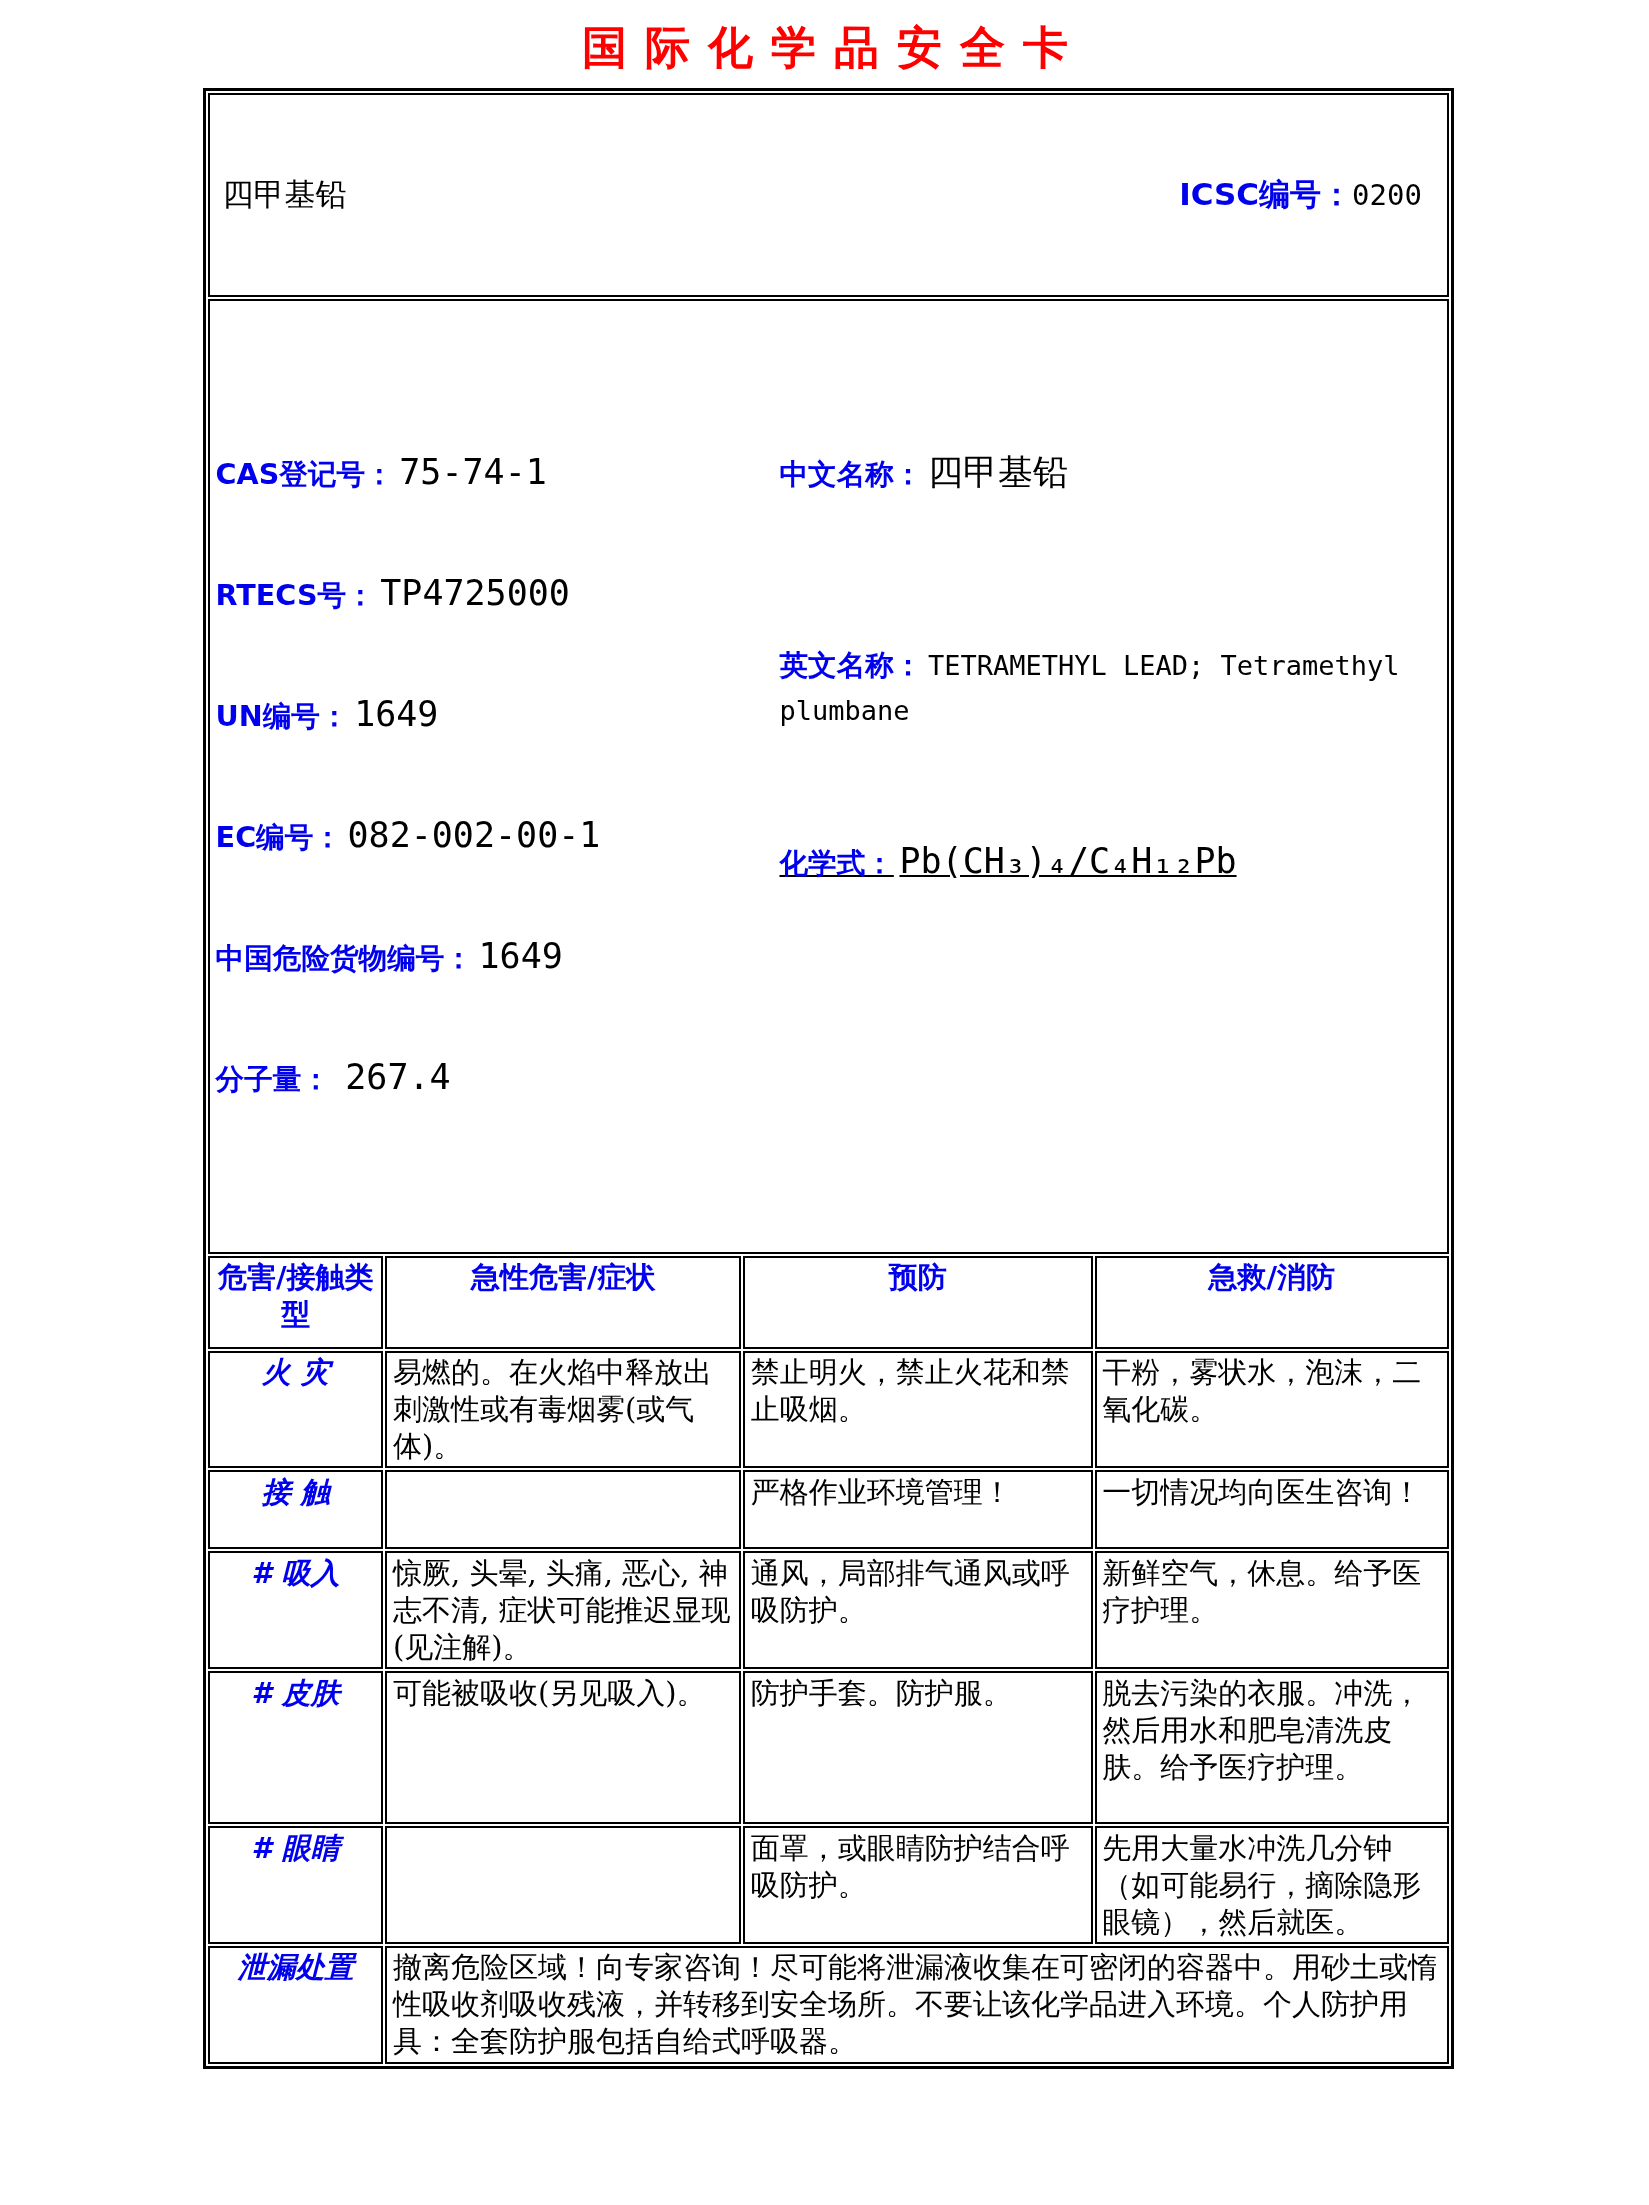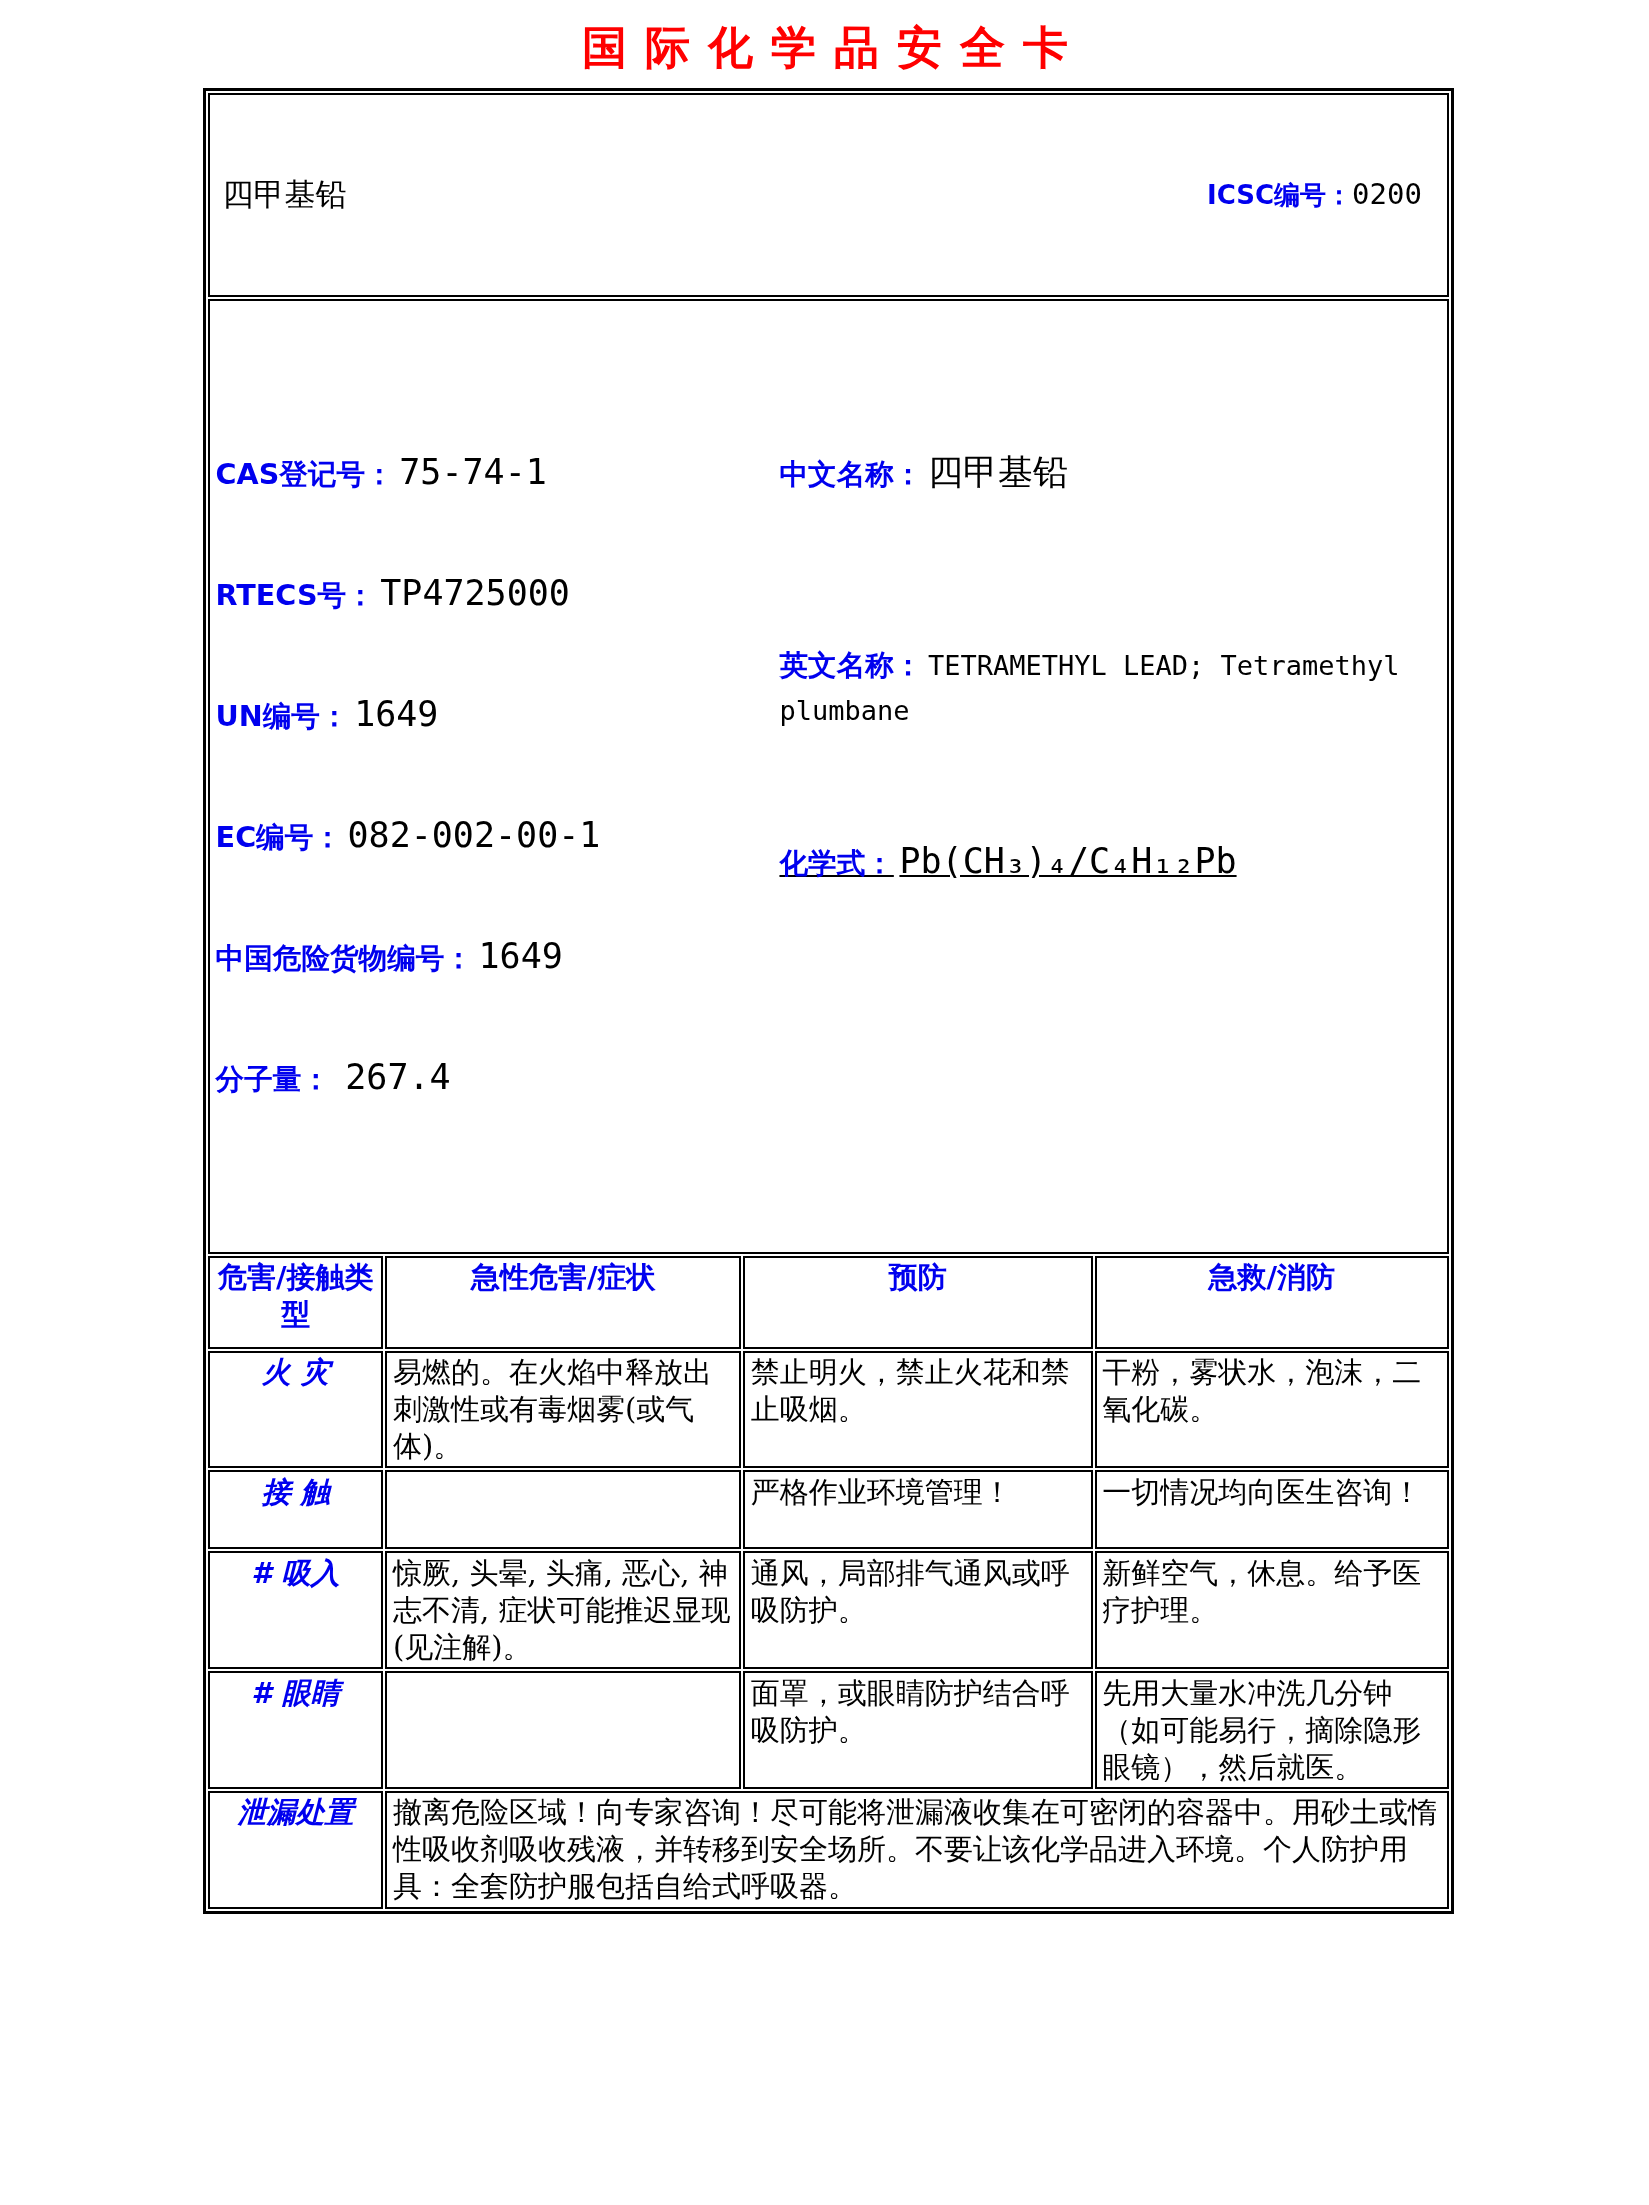--- a/index.html
+++ b/index.html
@@ -72,21 +72,21 @@
   .mono{font-family:"DejaVu Sans Mono","Liberation Mono",monospace;}
   
   .name-row-inner{
     display:flex;
     justify-content:space-between;
     align-items:center;
     min-height:49px;
   }
   .chem-name{font-size:31px;padding-left:7px;}
   .icsc{padding-right:19.5px;font-size:29px;}
-  .icsc .blue{font-size:26px;}
+  .icsc .blue{font-size:31px;}
   
   .info-wrap{display:flex;}
   .info-left{width:46%;}
   .info-right{width:54%;}
   .info-line{line-height:45px;font-size:29px;}
   .info-line .blue{font-size:28.6px;text-align:right;}
   .info-line .val{margin-left:5.6px;font-size:35px;}
   .en-block{margin-top:72px;}
   .formula-block{margin-top:32px;text-decoration:underline;}
 </style>
@@ -153,20 +153,26 @@
       <td></td>
       <td>严格作业环境管理！</td>
       <td>一切情况均向医生咨询！</td>
     </tr>
     <tr style="height:110px">
       <td class="lab"># 吸入</td>
       <td>惊厥, 头晕, 头痛, 恶心, 神志不清, 症状可能推迟显现(见注解)。</td>
       <td>通风，局部排气通风或呼吸防护。</td>
       <td>新鲜空气，休息。给予医疗护理。</td>
     </tr>
+    <tr style="height:153px">
+      <td class="lab"># 皮肤</td>
+      <td>可能被吸收(另见吸入)。</td>
+      <td>防护手套。防护服。</td>
+      <td>脱去污染的衣服。冲洗，然后用水和肥皂清洗皮肤。给予医疗护理。</td>
+    </tr>
     <tr style="height:113px">
       <td class="lab"># 眼睛</td>
       <td></td>
       <td>面罩，或眼睛防护结合呼吸防护。</td>
       <td>先用大量水冲洗几分钟（如可能易行，摘除隐形眼镜），然后就医。</td>
     </tr>
 
     <tr style="height:110px">
       <td class="lab">泄漏处置</td>
       <td colspan="3">撤离危险区域！向专家咨询！尽可能将泄漏液收集在可密闭的容器中。用砂土或惰性吸收剂吸收残液，并转移到安全场所。不要让该化学品进入环境。个人防护用具：全套防护服包括自给式呼吸器。</td>

